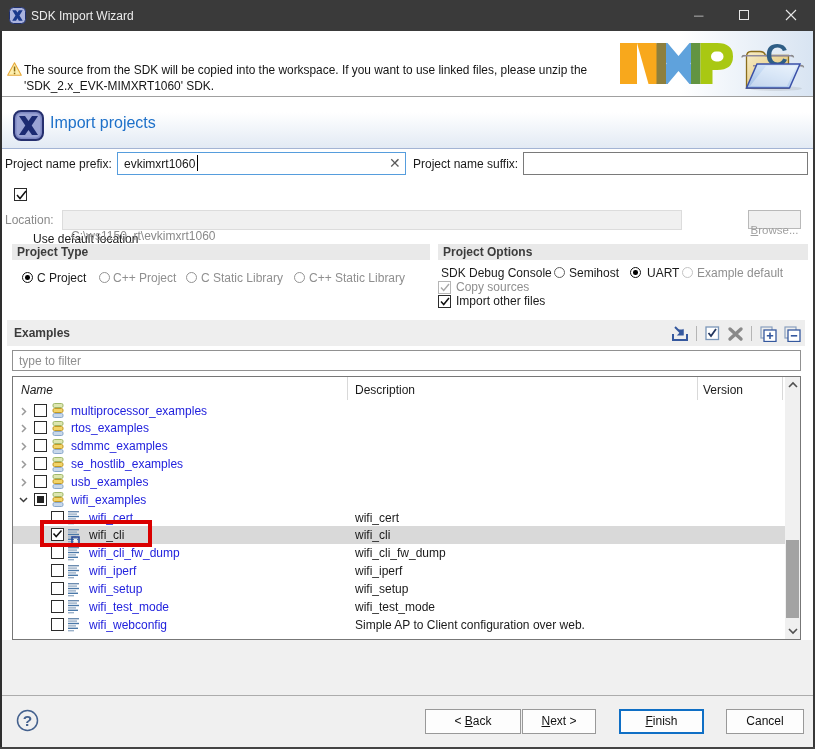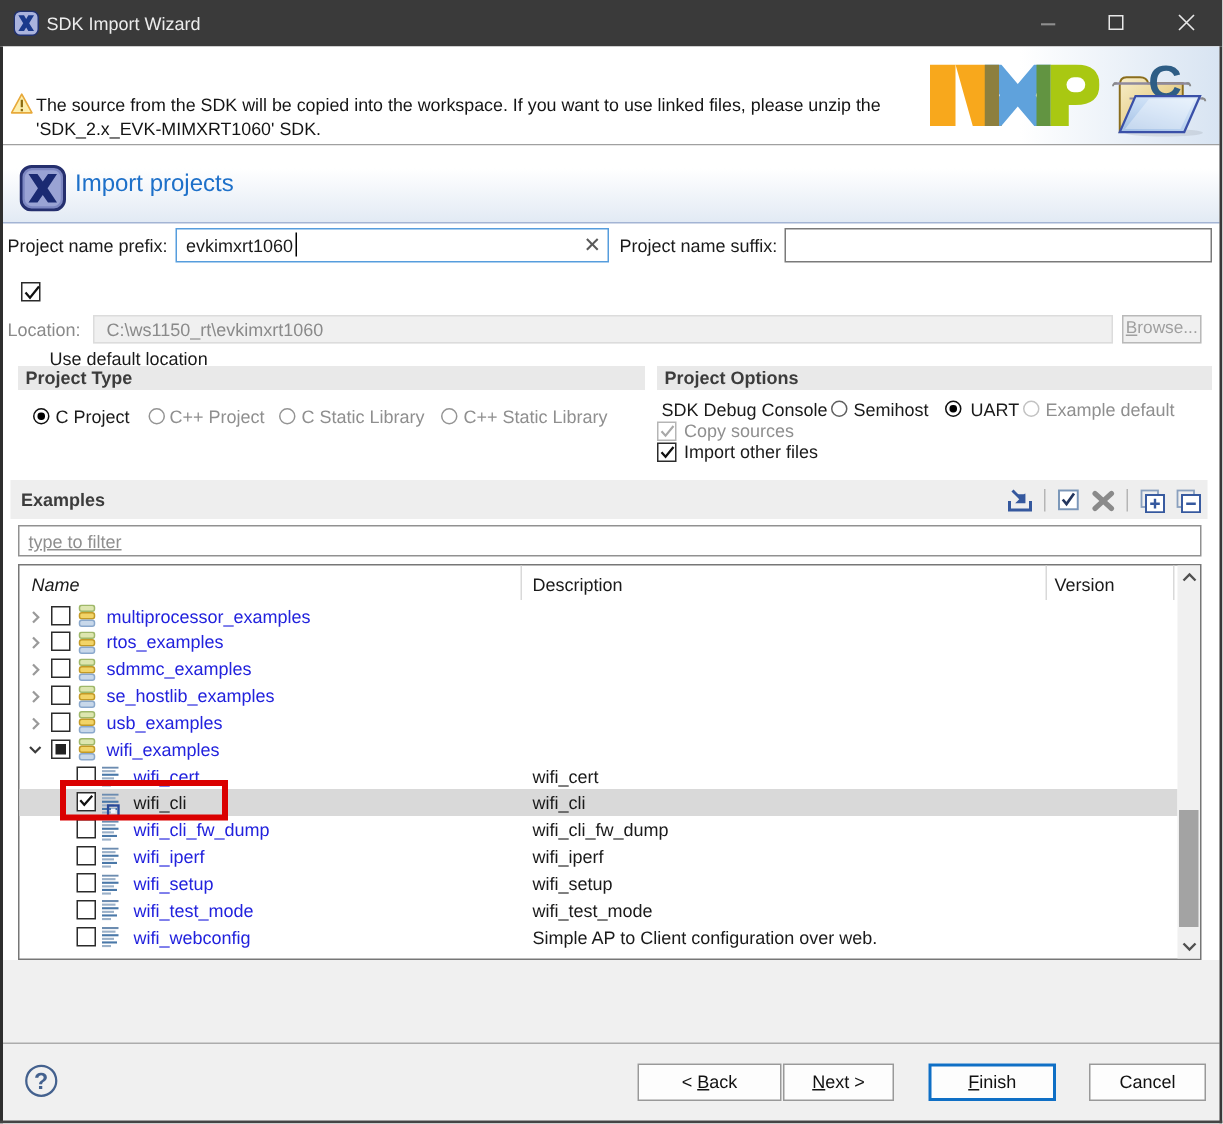--- a/index.html
+++ b/index.html
@@ -27,41 +27,41 @@
 #prefixtext { left:124px; top:157px; }
 #caret { left:196.5px; top:155px; width:1px; height:16px; background:#000; }
 #clearx { left:389px; top:155px; color:#5a5a5a; font-size:14px; }
 #lblsuffix { left:413px; top:157px; }
 #insuffix { left:523px; top:152px; width:285px; height:23px; border:1px solid #7a7a7a; background:#fff; }
 
 #cbloc { left:14px; top:188px; width:13px; height:13px; border:1.5px solid #2b2b2b; background:#fff; }
 #lblloc { left:33px; top:188px;margin-top:44px; }
 
 #lbllocation { left:5px; top:213px; color:#8a8a8a; }
-#inlocation { left:62px; top:210px; width:680px; height:19px; background:#f0f0f0; border:1px solid #dcdcdc; color:#8a8a8a; padding:2px 0 0 8px; }
-#btnbrowse { left:748px; top:210px; width:53px; height:19px; background:#f0f0f0; border:1px solid #b9b9b9; color:#9f9f9f; text-align:center; padding-top:2px; font-size:11.5px; }
+#inlocation { left:62px; top:210px; width:620px; height:19px; background:#f0f0f0; border:1px solid #dcdcdc; color:#8a8a8a; padding:18px 0 0 8px; }
+#btnbrowse { left:748px; top:210px; width:53px; height:19px; background:#f0f0f0; border:1px solid #b9b9b9; color:#9f9f9f; text-align:center; padding-top:13px; font-size:11.5px; }
 
 .gbar { top:244px; height:16px; background:#e9e9e9; }
 #ptbar { left:12px; width:418px; }
 #pobar { left:438px; width:370px; }
 .gtitle { font-weight:bold; color:#3c3c3c; top:245px; }
 
 .radio { width:11px; height:11px; border-radius:50%; background:#fff; }
 .radio.on { border:1.5px solid #111; }
 .radio.on::after { content:""; position:absolute; left:2.2px; top:2.2px; width:4.6px; height:4.6px; border-radius:50%; background:#000; }
 .radio.off { border:1px solid #949494; }
 .radio.dis { border:1px solid #c3c3c3; }
 .gray { color:#8f8f8f; }
 .cb { width:12.5px; height:12.5px; background:#fff; }
 
 #exbar { left:7px; top:320px; width:798px; height:26px; background:#eeeeee; }
 #extitle { left:14px; top:326px; font-weight:bold; color:#3c3c3c; }
 
 #filter { left:12px; top:350px; width:789px; height:21px; border:1px solid #919191; background:#fff; }
-#filtertext { left:19px; top:354px; color:#8f8f8f;text-decoration:underline; }
+#filtertext { left:19px; top:354px; color:#8f8f8f; }
 
 #table { left:12px; top:376px; width:789px; height:264px; border:1px solid #777; background:#fff; }
 .colsep { top:377px; width:1px; height:23px; background:#d9d9d9; }
 #hname { left:21px; top:383px;font-style:italic; }
 #hdesc { left:355px; top:383px; }
 #hver { left:703px; top:383px; }
 
 #sbar { left:785px; top:377px; width:15px; height:262px; background:#f0f0f0; }
 #sthumb { left:786px; top:540px; width:13px; height:78px; background:#a3a3a3; }
 .seltile { left:13px; top:526px; width:772px; height:17.5px; background:#d9d9d9; }

